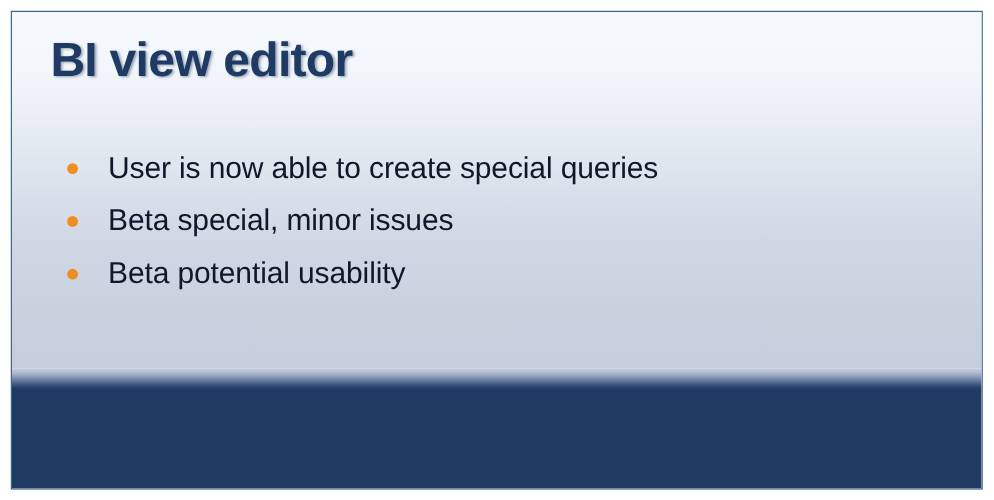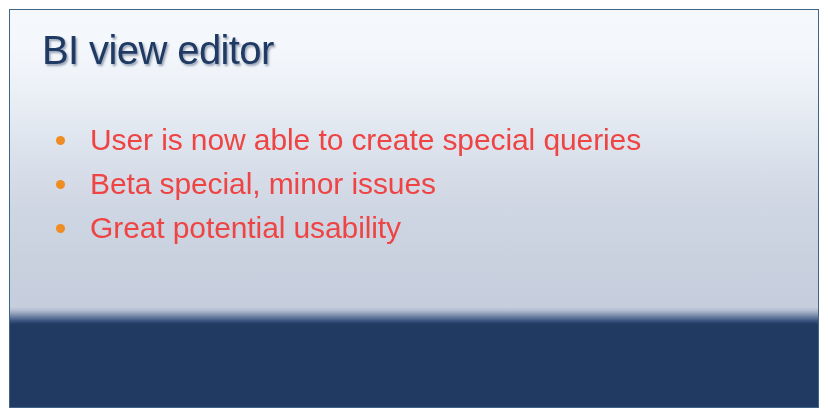--- a/index.html
+++ b/index.html
@@ -83,21 +83,21 @@
     bottom: 0;
     background: #203a61;
   }
 
   
   #slide-title {
     position: absolute;
     left: 32px;
     top: 17px;
     font-size: 40px;
-    font-weight: normal;
+    font-weight: bold;
     letter-spacing: -0.6px;
     color: #1f3a63;
     text-shadow: 1.5px 1.5px 2.2px rgba(40, 60, 95, 0.45);
     white-space: nowrap;
     line-height: 1.15;
     text-align: center;
   }
 
   
   #bullet-list {
@@ -120,23 +120,23 @@
     position: absolute;
     left: 10px;
     top: 50%;
     width: 9px;
     height: 9px;
     margin-top: -4.5px;
     border-radius: 50%;
     background: #ef8c22;
   }
   .bullet-text {
-    font-size: 30px;
+    font-size: 25px;
     font-weight: normal;
-    color: #ef4444;
+    color: #0f172a;
     letter-spacing: -0.1px;
     white-space: nowrap;
     line-height: 1;
   }
 </style>
 </head>
 <body>
 
 <div id="slide-canvas">
   <div id="slide-frame">
@@ -154,19 +154,19 @@
         <span class="bullet-text">User is now able to create special queries</span>
       </li>
 
       <li class="bullet-row">
         <span class="bullet-marker"></span>
         <span class="bullet-text">Beta special, minor issues</span>
       </li>
 
       <li class="bullet-row">
         <span class="bullet-marker"></span>
-        <span class="bullet-text">Great potential usability</span>
+        <span class="bullet-text">Beta potential usability</span>
       </li>
 
     </ul>
 
   </div>
 </div>
 
 </body></html>

